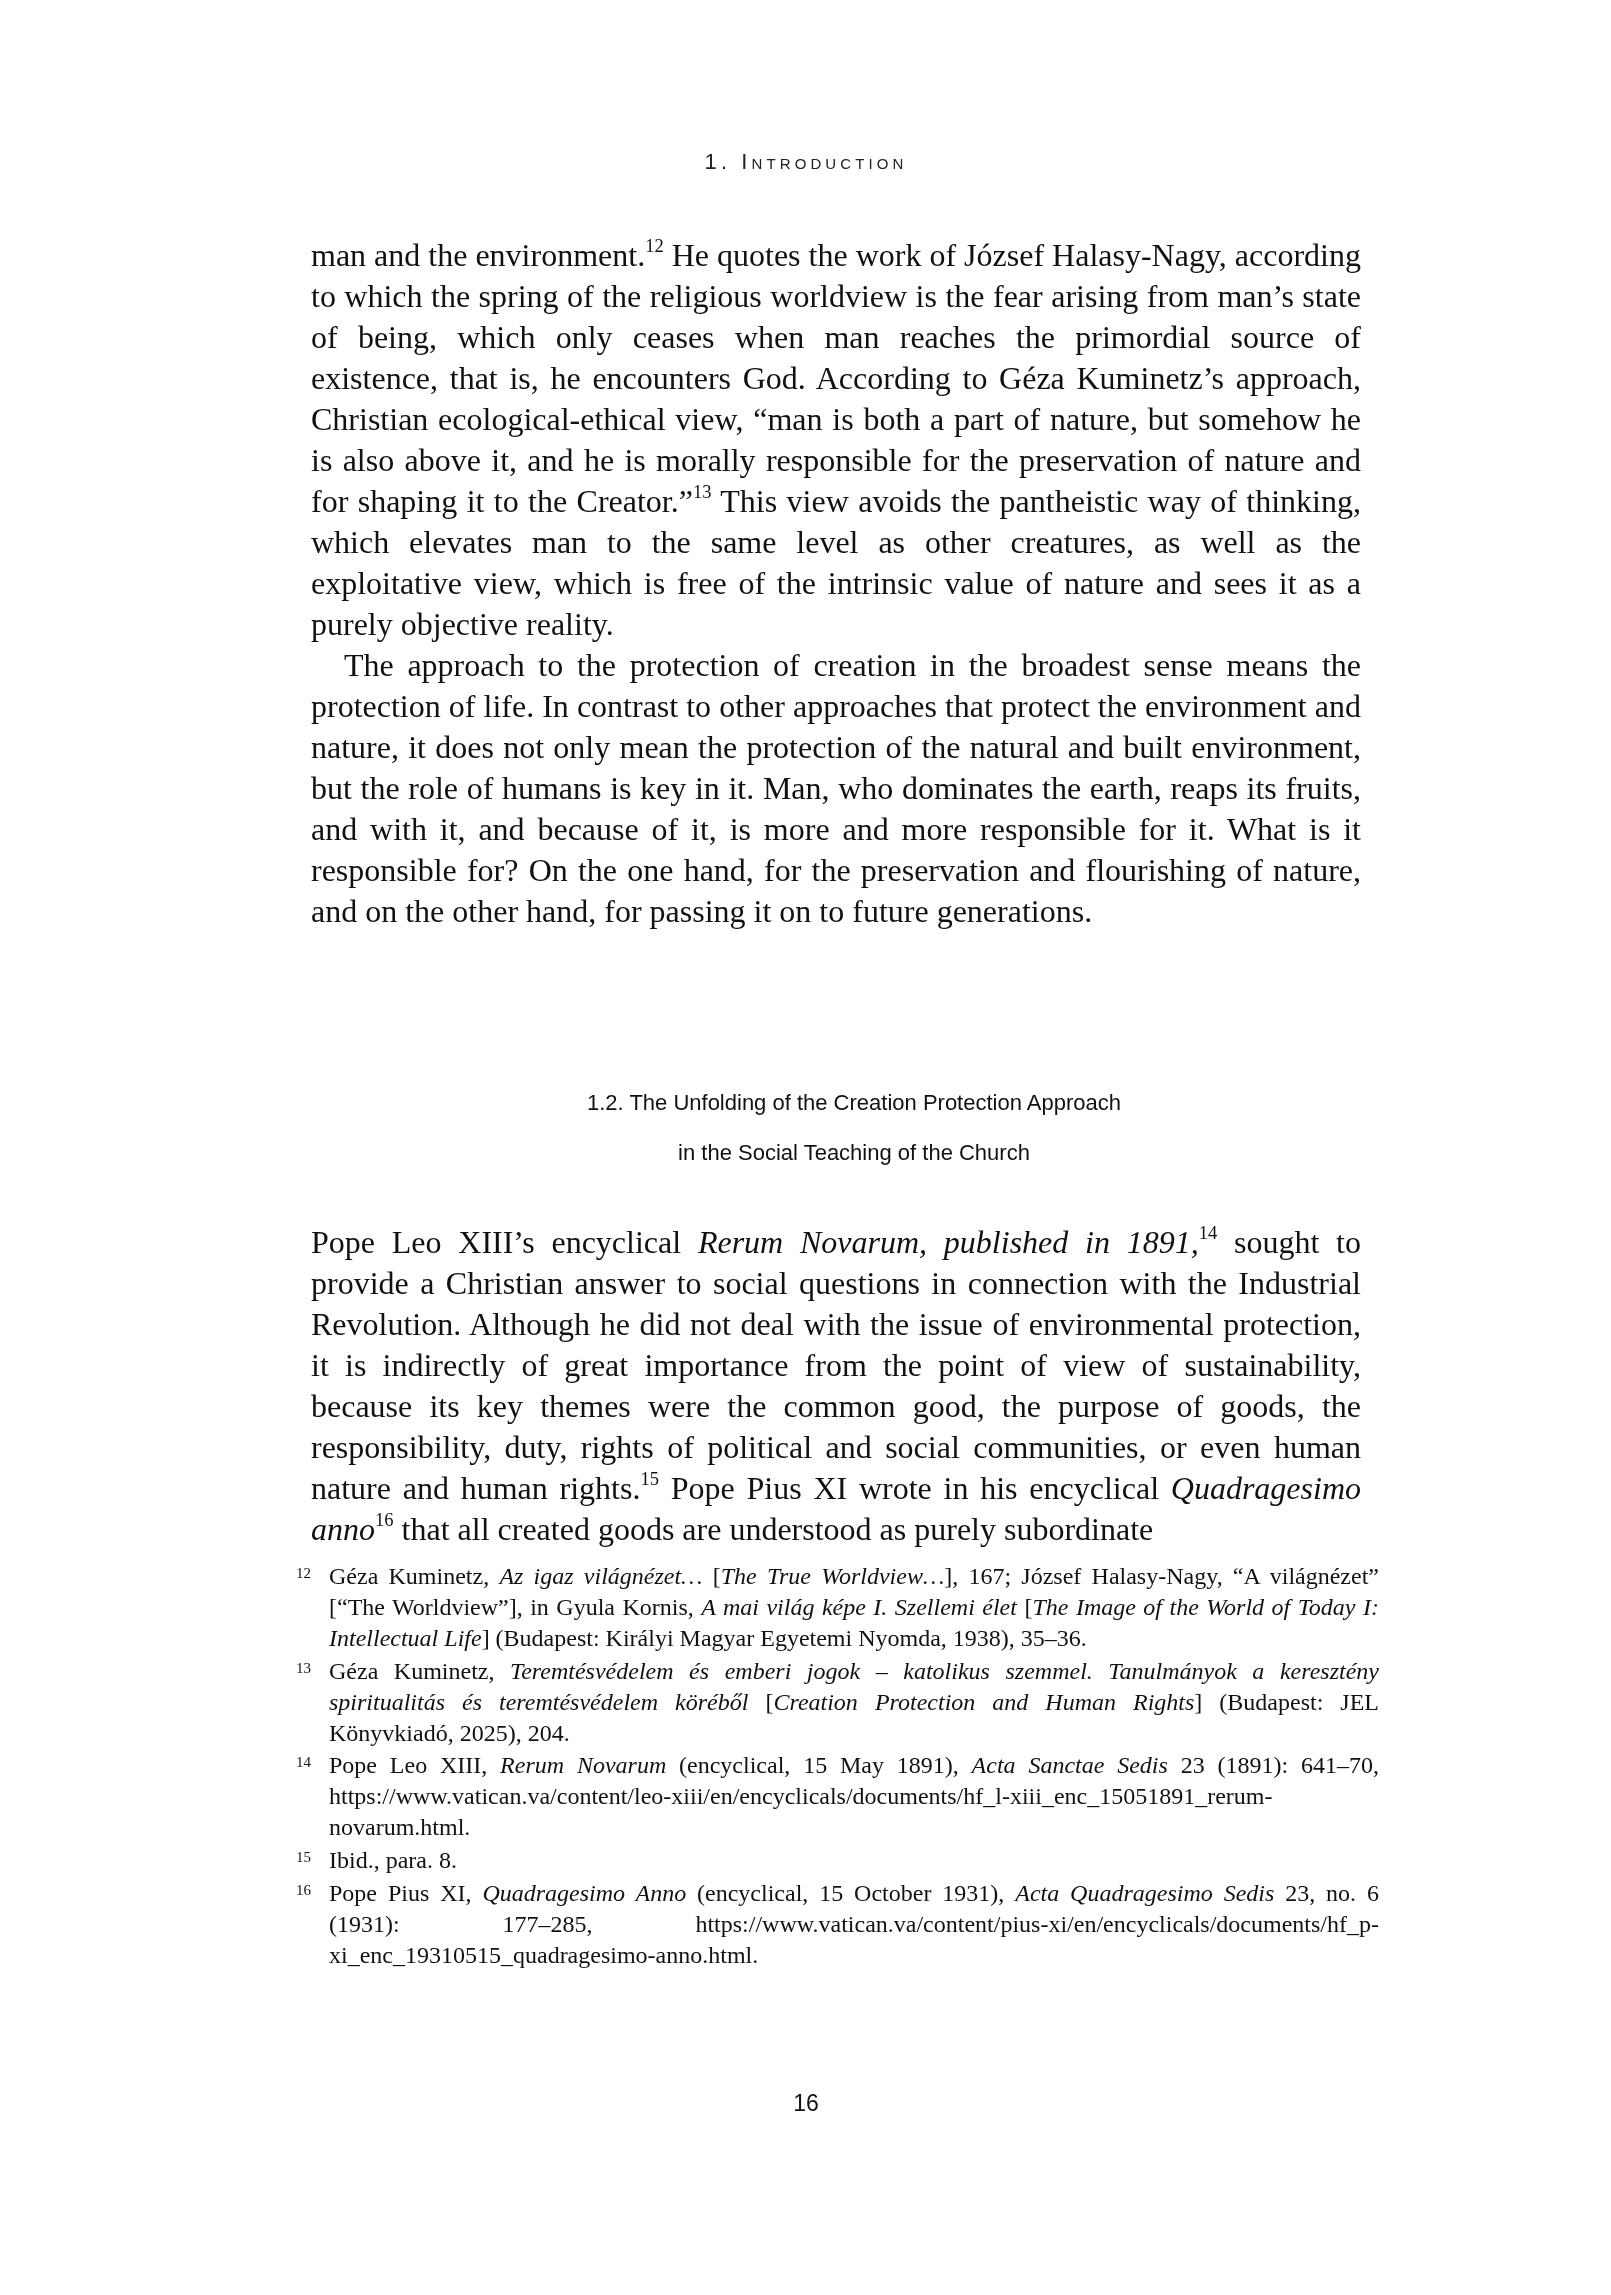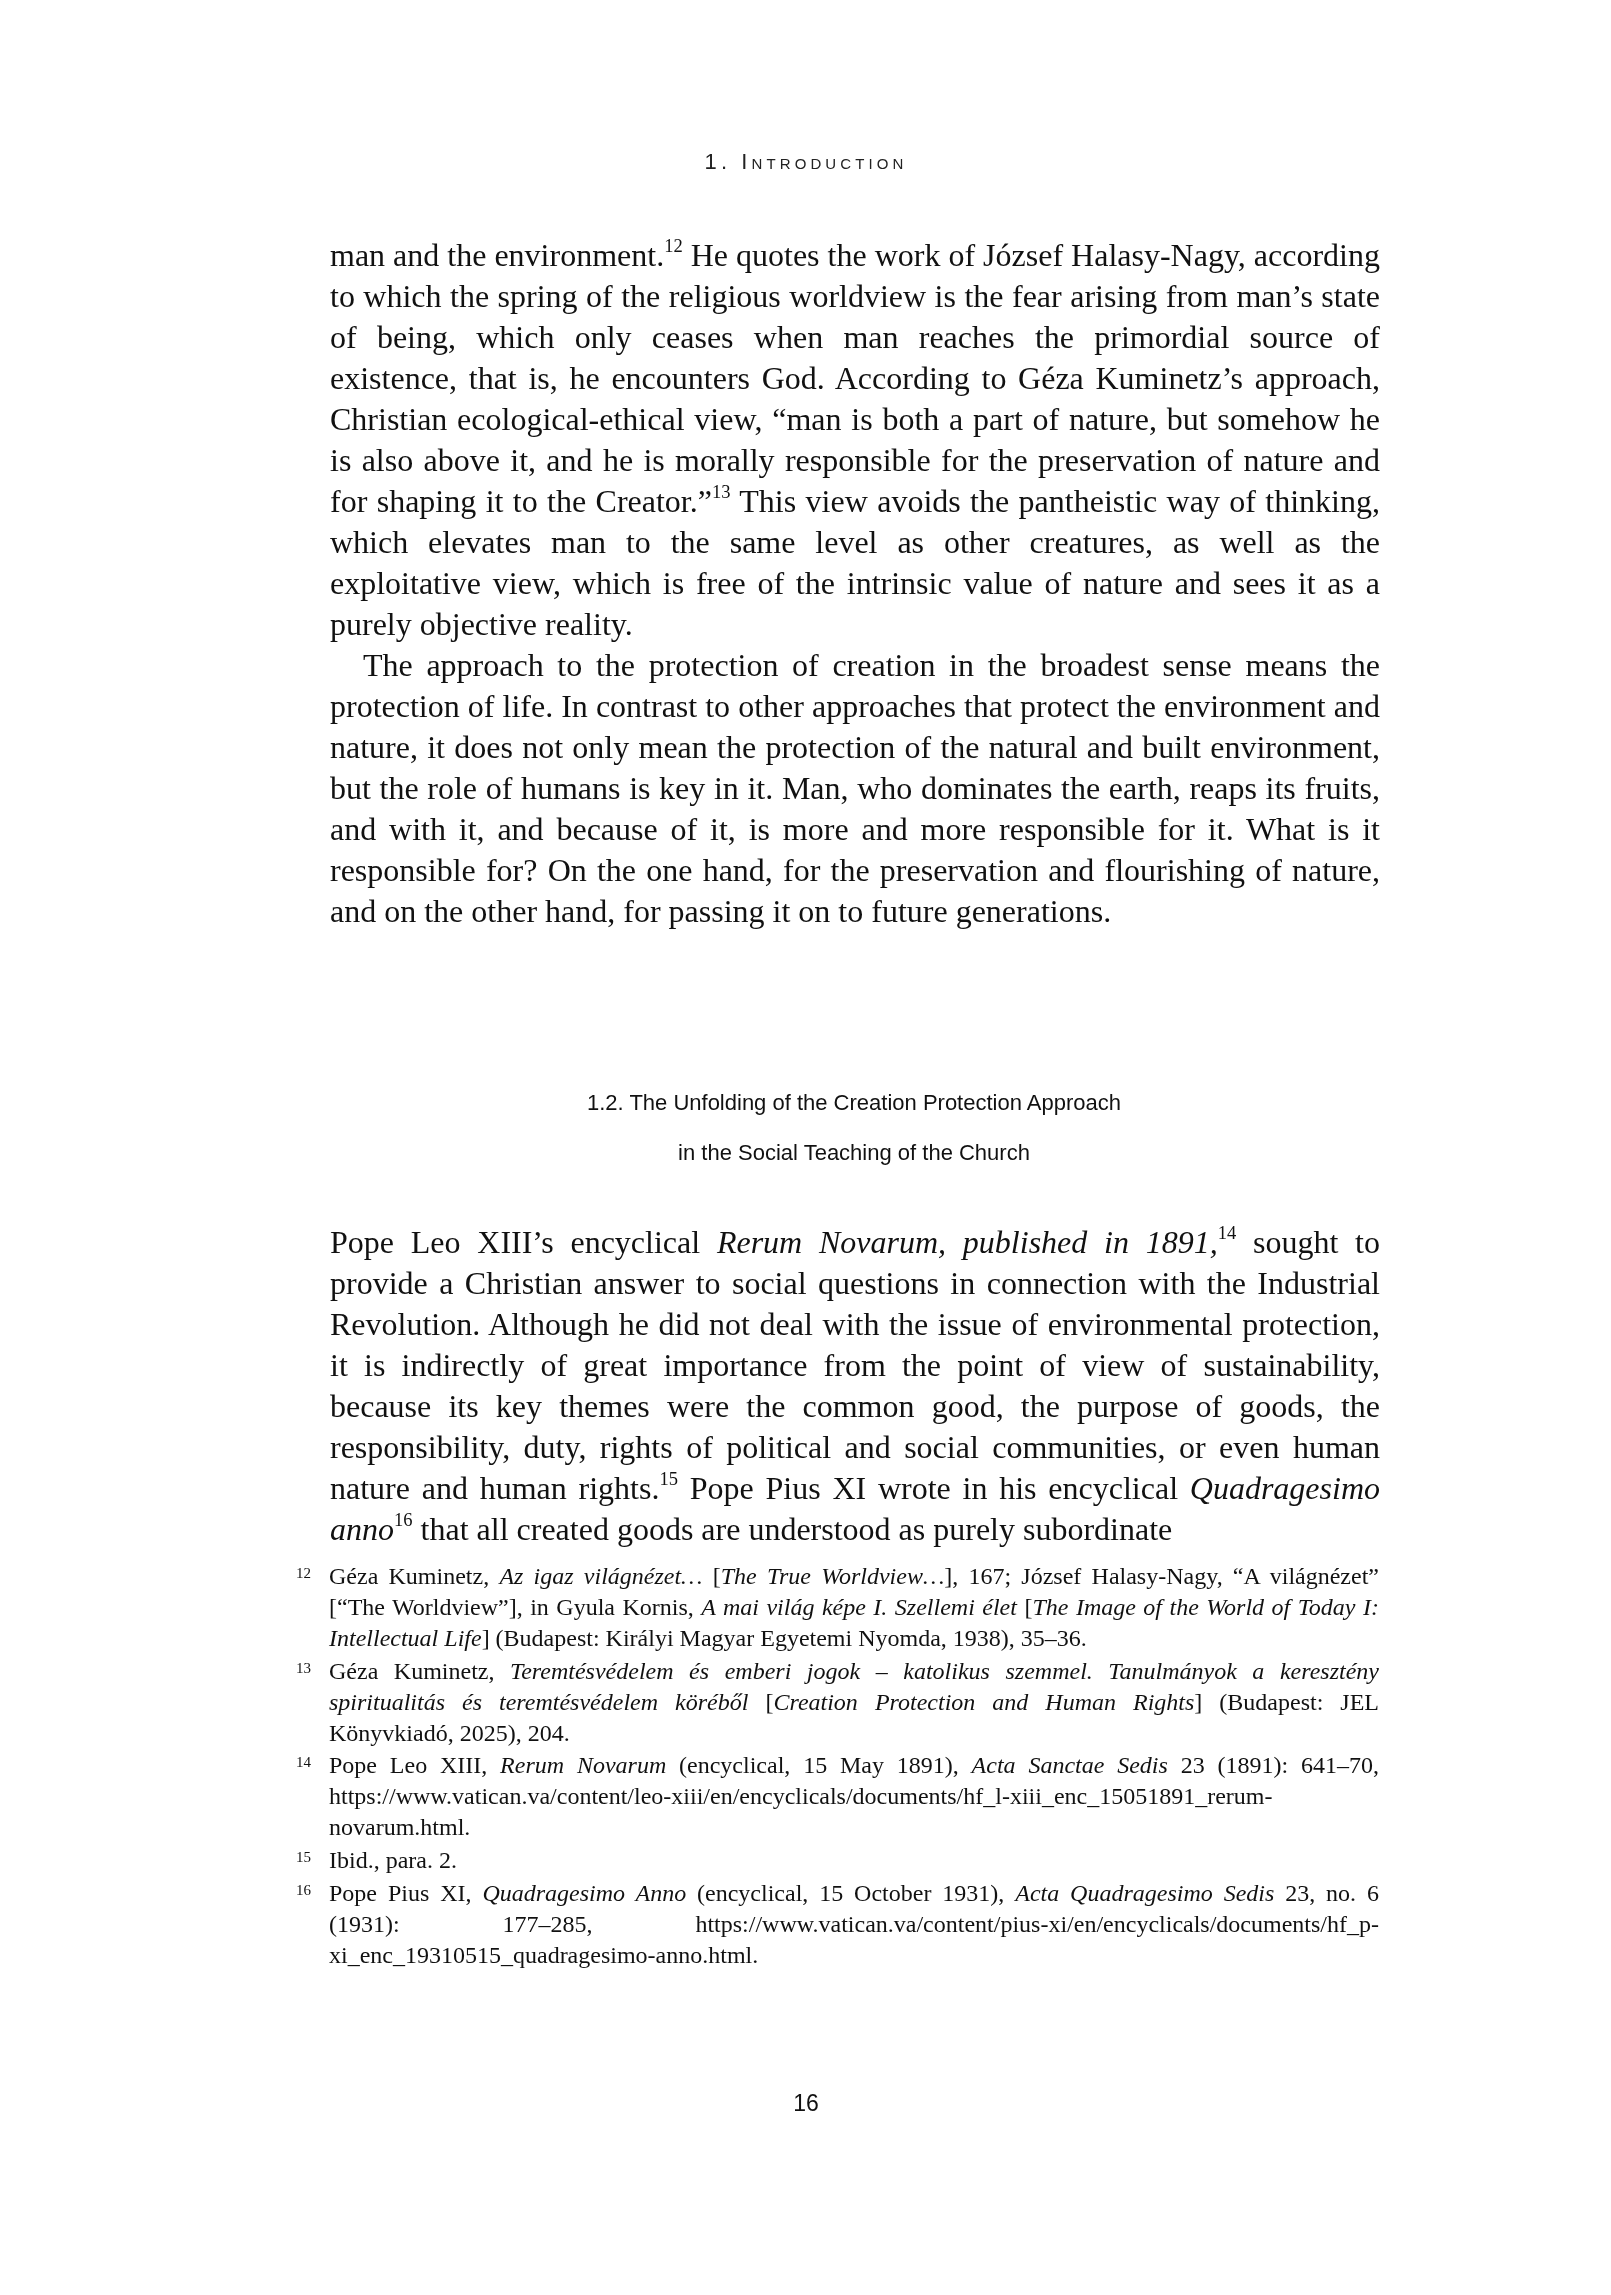--- a/index.html
+++ b/index.html
@@ -7,21 +7,21 @@
     width: 1612px; height: 2295px; position: relative; overflow: hidden;
     color: #111111;
     font-family: "Liberation Serif", "DejaVu Serif", serif;
   }
   .running-head {
     position: absolute; top: 149px; left: 0; width: 1612px; text-align: center;
     font-family: "Liberation Sans", "DejaVu Sans", sans-serif;
     font-size: 22px; letter-spacing: 4.1px; font-variant: small-caps; color: #222;
   }
   .body-text {
-    position: absolute; left: 330px; width: 1050px;
+    position: absolute; left: 311px; width: 1050px;
     font-size: 32px; line-height: 41px; text-align: justify;
   }
   .body-text p { margin: 0; }
   .body-text p.indent { text-indent: 33px; }
   .block1 { top: 235px; }
   sup { font-size: 0.58em; line-height: 0; vertical-align: 0.75em; }
   .section-title {
     position: absolute; top: 1060px; left: 329px; width: 1050px; text-align: center;
     font-family: "Liberation Sans", "DejaVu Sans", sans-serif;
     font-size: 22px; line-height: 50px; font-weight: normal; color: #111;
@@ -70,21 +70,21 @@
   <div class="fn">
     <span class="fn-num">13</span>
     <span class="fn-text"><span>Géza Kuminetz, </span><i>Teremtésvédelem és emberi jogok – katolikus szemmel. Tanulmányok a keresztény spiritualitás és teremtésvédelem köréből</i><span> [</span><i>Creation Protection and Human Rights</i><span>] (Budapest: JEL Könyvkiadó, 2025), 204.</span></span>
   </div>
   <div class="fn">
     <span class="fn-num">14</span>
     <span class="fn-text"><span>Pope Leo XIII, </span><i>Rerum Novarum</i><span> (encyclical, 15 May 1891), </span><i>Acta Sanctae Sedis</i><span> 23 (1891): 641–70, https://www.vatican.va/content/leo-xiii/en/encyclicals/documents/hf_l-xiii_enc_15051891_rerum-novarum.html.</span></span>
   </div>
   <div class="fn">
     <span class="fn-num">15</span>
-    <span class="fn-text"><span>Ibid., para. 2.</span></span>
+    <span class="fn-text"><span>Ibid., para. 8.</span></span>
   </div>
   <div class="fn">
     <span class="fn-num">16</span>
     <span class="fn-text"><span>Pope Pius XI, </span><i>Quadragesimo Anno</i><span> (encyclical, 15 October 1931), </span><i>Acta Quadragesimo Sedis</i><span> 23, no. 6 (1931): 177–285, https://www.vatican.va/content/pius-xi/en/encyclicals/documents/hf_p-xi_enc_19310515_quadragesimo-anno.html.</span></span>
   </div>
 </div>
 
 <div class="page-number">16</div>
 
 

